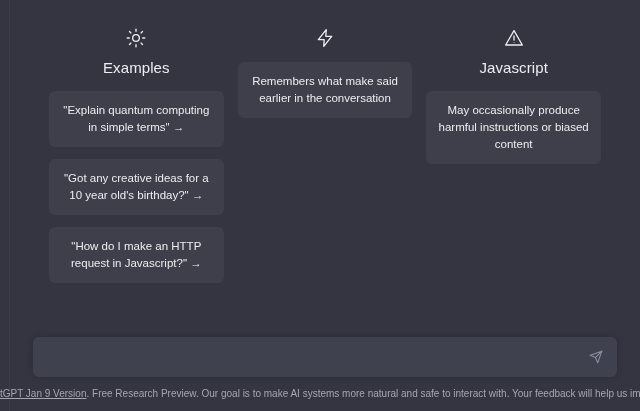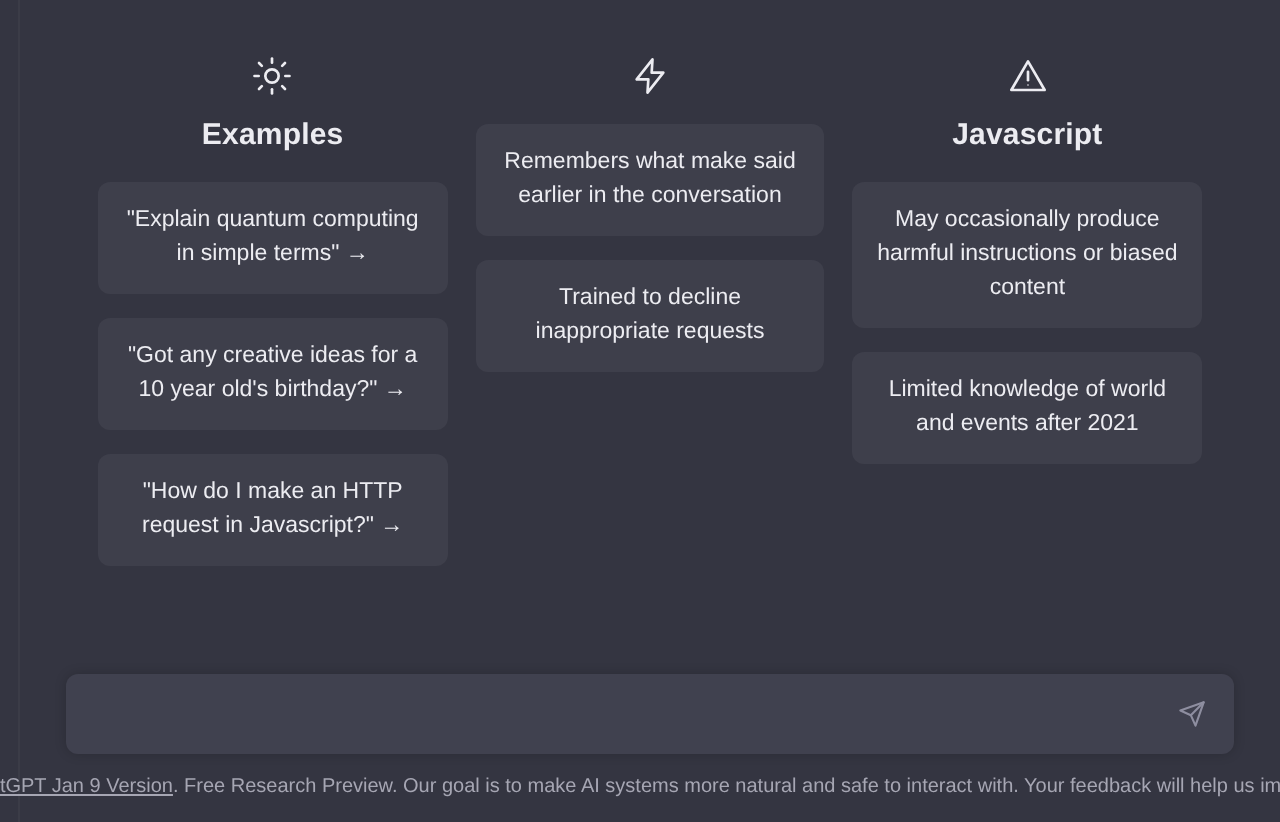--- a/index.html
+++ b/index.html
@@ -65,21 +65,21 @@
     height: 20px;
     color: #ececf1;
     display: block;
   }
   .col-icon svg { display: block; width: 20px; height: 20px; }
 
   .col-title {
     margin-top: 11px;
     font-size: 15px;
     line-height: 18px;
-    font-weight: 700;
+    font-weight: 400;
     color: #ececf1;
     letter-spacing: .1px;
   }
 
   .cards {
     margin-top: 14px;
     width: 100%;
     display: flex;
     flex-direction: column;
     gap: 12px;
@@ -206,36 +206,34 @@
         </div>
 
         <div class="column">
           <span class="col-icon">
             <svg viewBox="0 0 24 24" fill="none" stroke="currentColor" stroke-width="1.6" stroke-linecap="round" stroke-linejoin="round">
               <polygon points="13.5,2 4,14 11,14 10.5,22 20,10 13,10"></polygon>
             </svg>
           </span>
           <div class="cards">
             <div class="card">Remembers what make said earlier in the conversation</div>
-            <div class="card">Trained to decline inappropriate requests</div>
           </div>
         </div>
 
         <div class="column">
           <span class="col-icon">
             <svg viewBox="0 0 24 24" fill="none" stroke="currentColor" stroke-width="1.6" stroke-linecap="round" stroke-linejoin="round">
               <path d="M12 3.2 L22 20.4 L2 20.4 Z"></path>
               <line x1="12" y1="9.5" x2="12" y2="14.5"></line>
               <circle cx="12" cy="17.4" r="0.5" fill="currentColor" stroke="none"></circle>
             </svg>
           </span>
           <div class="col-title">Javascript</div>
           <div class="cards">
             <div class="card">May occasionally produce harmful instructions or biased content</div>
-            <div class="card">Limited knowledge of world and events after 2021</div>
           </div>
         </div>
 
       </div>
     </div>
   </div>
 
   <div class="composer-wrap">
     <div class="composer">
       <input class="composer-input" type="text" placeholder="" style="">

